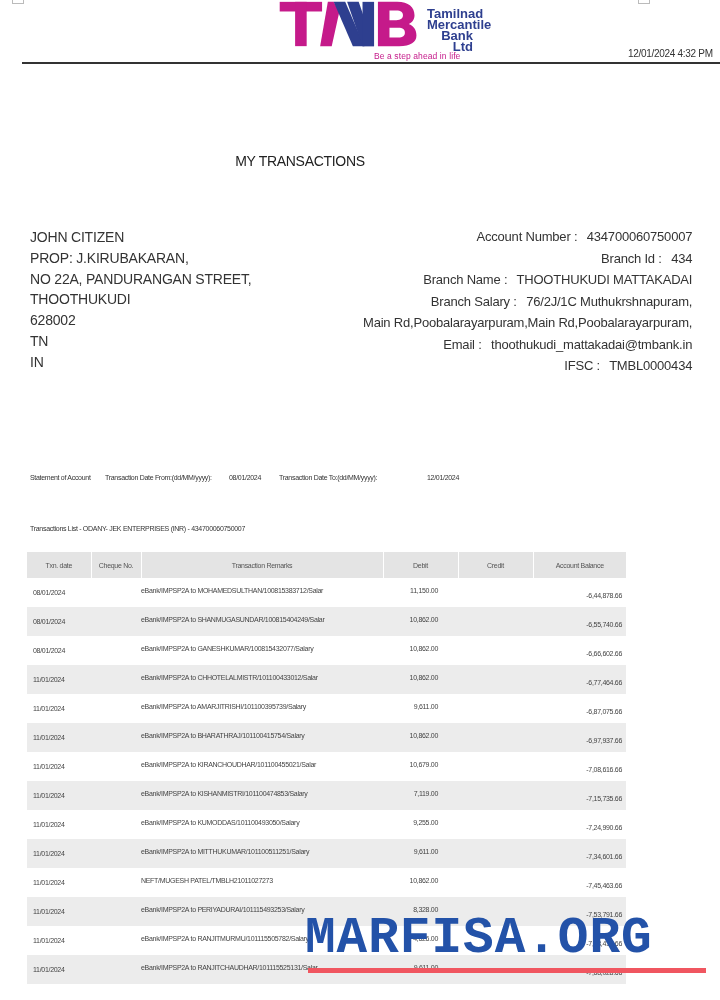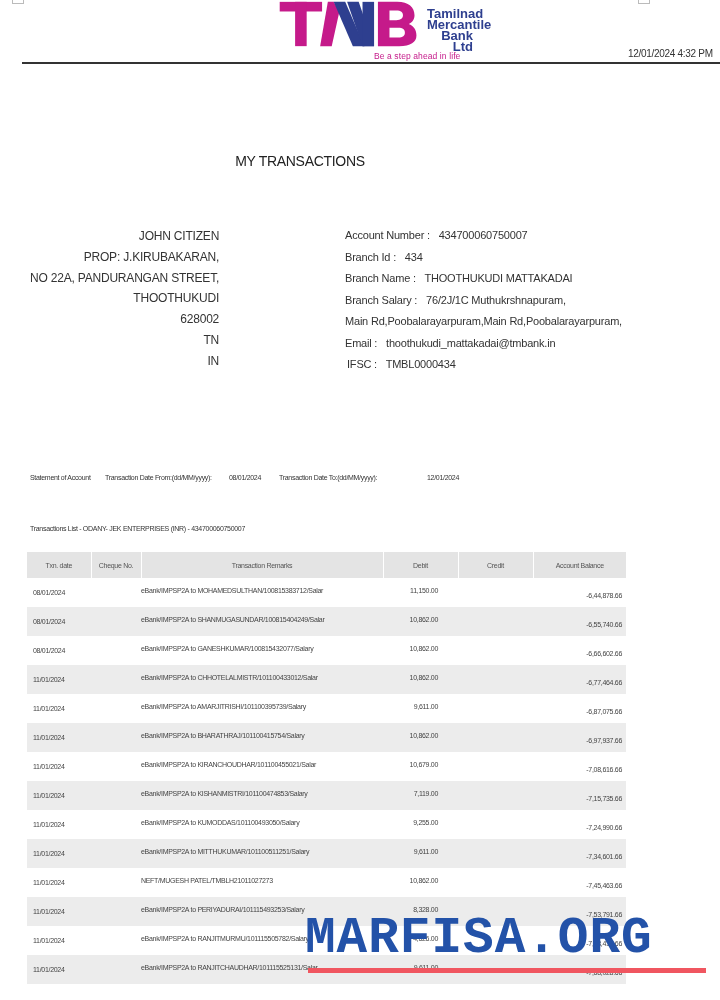--- a/index.html
+++ b/index.html
@@ -14,24 +14,24 @@
     .logo { position: absolute; left: 275px; top: 0; width: 200px; height: 62px; }
     .logo-tmb { position: absolute; left: 0; top: -2px; height: 52px; }
     .logo-side { position: absolute; left: 152px; top: 8px; font-size: 13px; line-height: 11px; color: #2e3f8f; text-align: right; width: 46px; font-weight: bold; }
     .logo-tagline { position: absolute; left: 99px; top: 51px; font-size: 8.5px; color: #c51a8a; font-weight: normal; white-space: nowrap; letter-spacing: 0.1px; }
     .print-ts { position: absolute; left: 628px; top: 48px; font-size: 10px; color: #333; letter-spacing: -0.3px; }
     .header-rule { position: absolute; left: 22px; top: 62px; width: 698px; height: 2px; background: #333; }
 
     .page-title { position: absolute; left: 0; top: 145px; width: 600px; text-align: center; font-size: 14px; color: #222; letter-spacing: -0.3px; margin-top: 8px; }
 
     
-    .cust { position: absolute; left: 30px; top: 229px; font-size: 12px; color: #333; letter-spacing: -0.2px; text-align: right; }
+    .cust { position: absolute; left: 30px; top: 229px; font-size: 14px; color: #333; letter-spacing: -0.2px; }
     .cust div { height: 20.8px; }
 
-    .acct { position: absolute; left: 345px; top: 229px; font-size: 11px; color: #333; letter-spacing: -0.2px; }
+    .acct { position: absolute; left: 363px; top: 229px; font-size: 13px; color: #333; letter-spacing: -0.2px; text-align: right; }
     .acct div { height: 21.5px; white-space: nowrap; }
     .acct .lbl { margin-right: 6px; }
     .acct .ifsc { padding-left: 2px; }
 
     .stmt { position: absolute; top: 474px; font-size: 7px; color: #333; letter-spacing: -0.3px; white-space: nowrap; }
 
     .txn-list-title { position: absolute; left: 30px; top: 525px; font-size: 7px; color: #333; letter-spacing: -0.3px; }
 
     
     .txn-table { position: absolute; left: 27px; top: 552px; width: 599px; border-collapse: collapse; font-size: 7px; color: #444; letter-spacing: -0.3px; }

